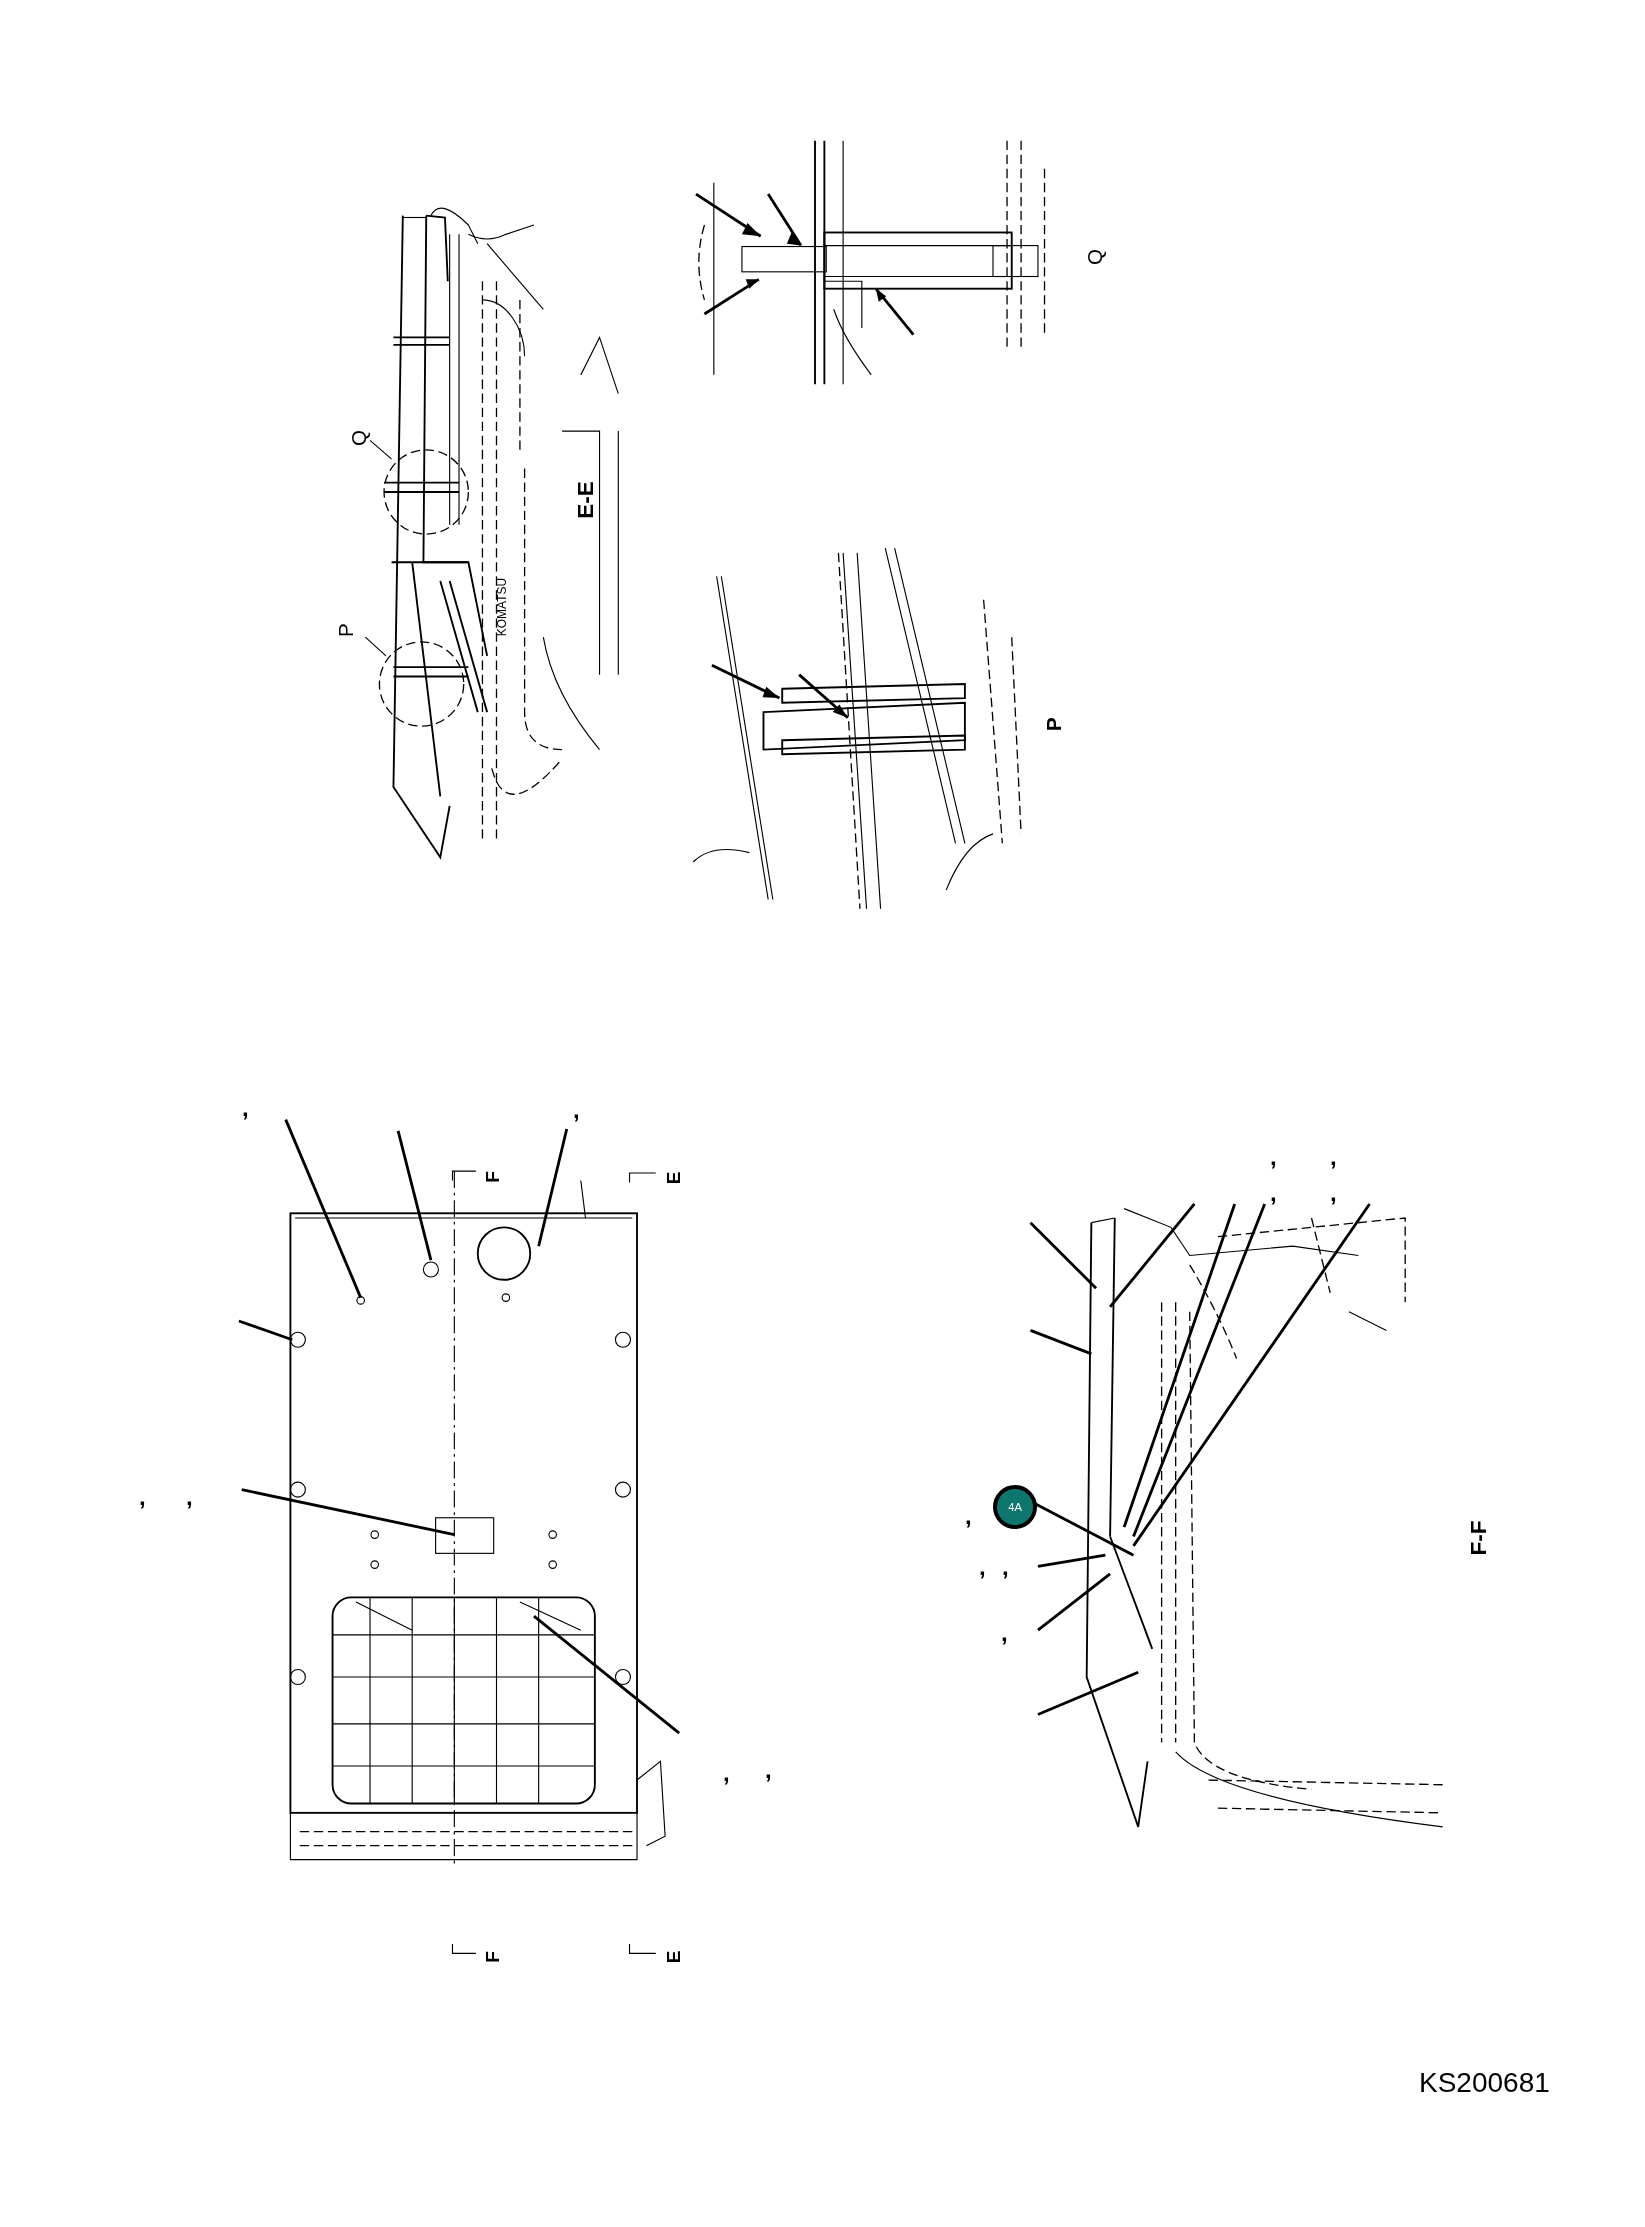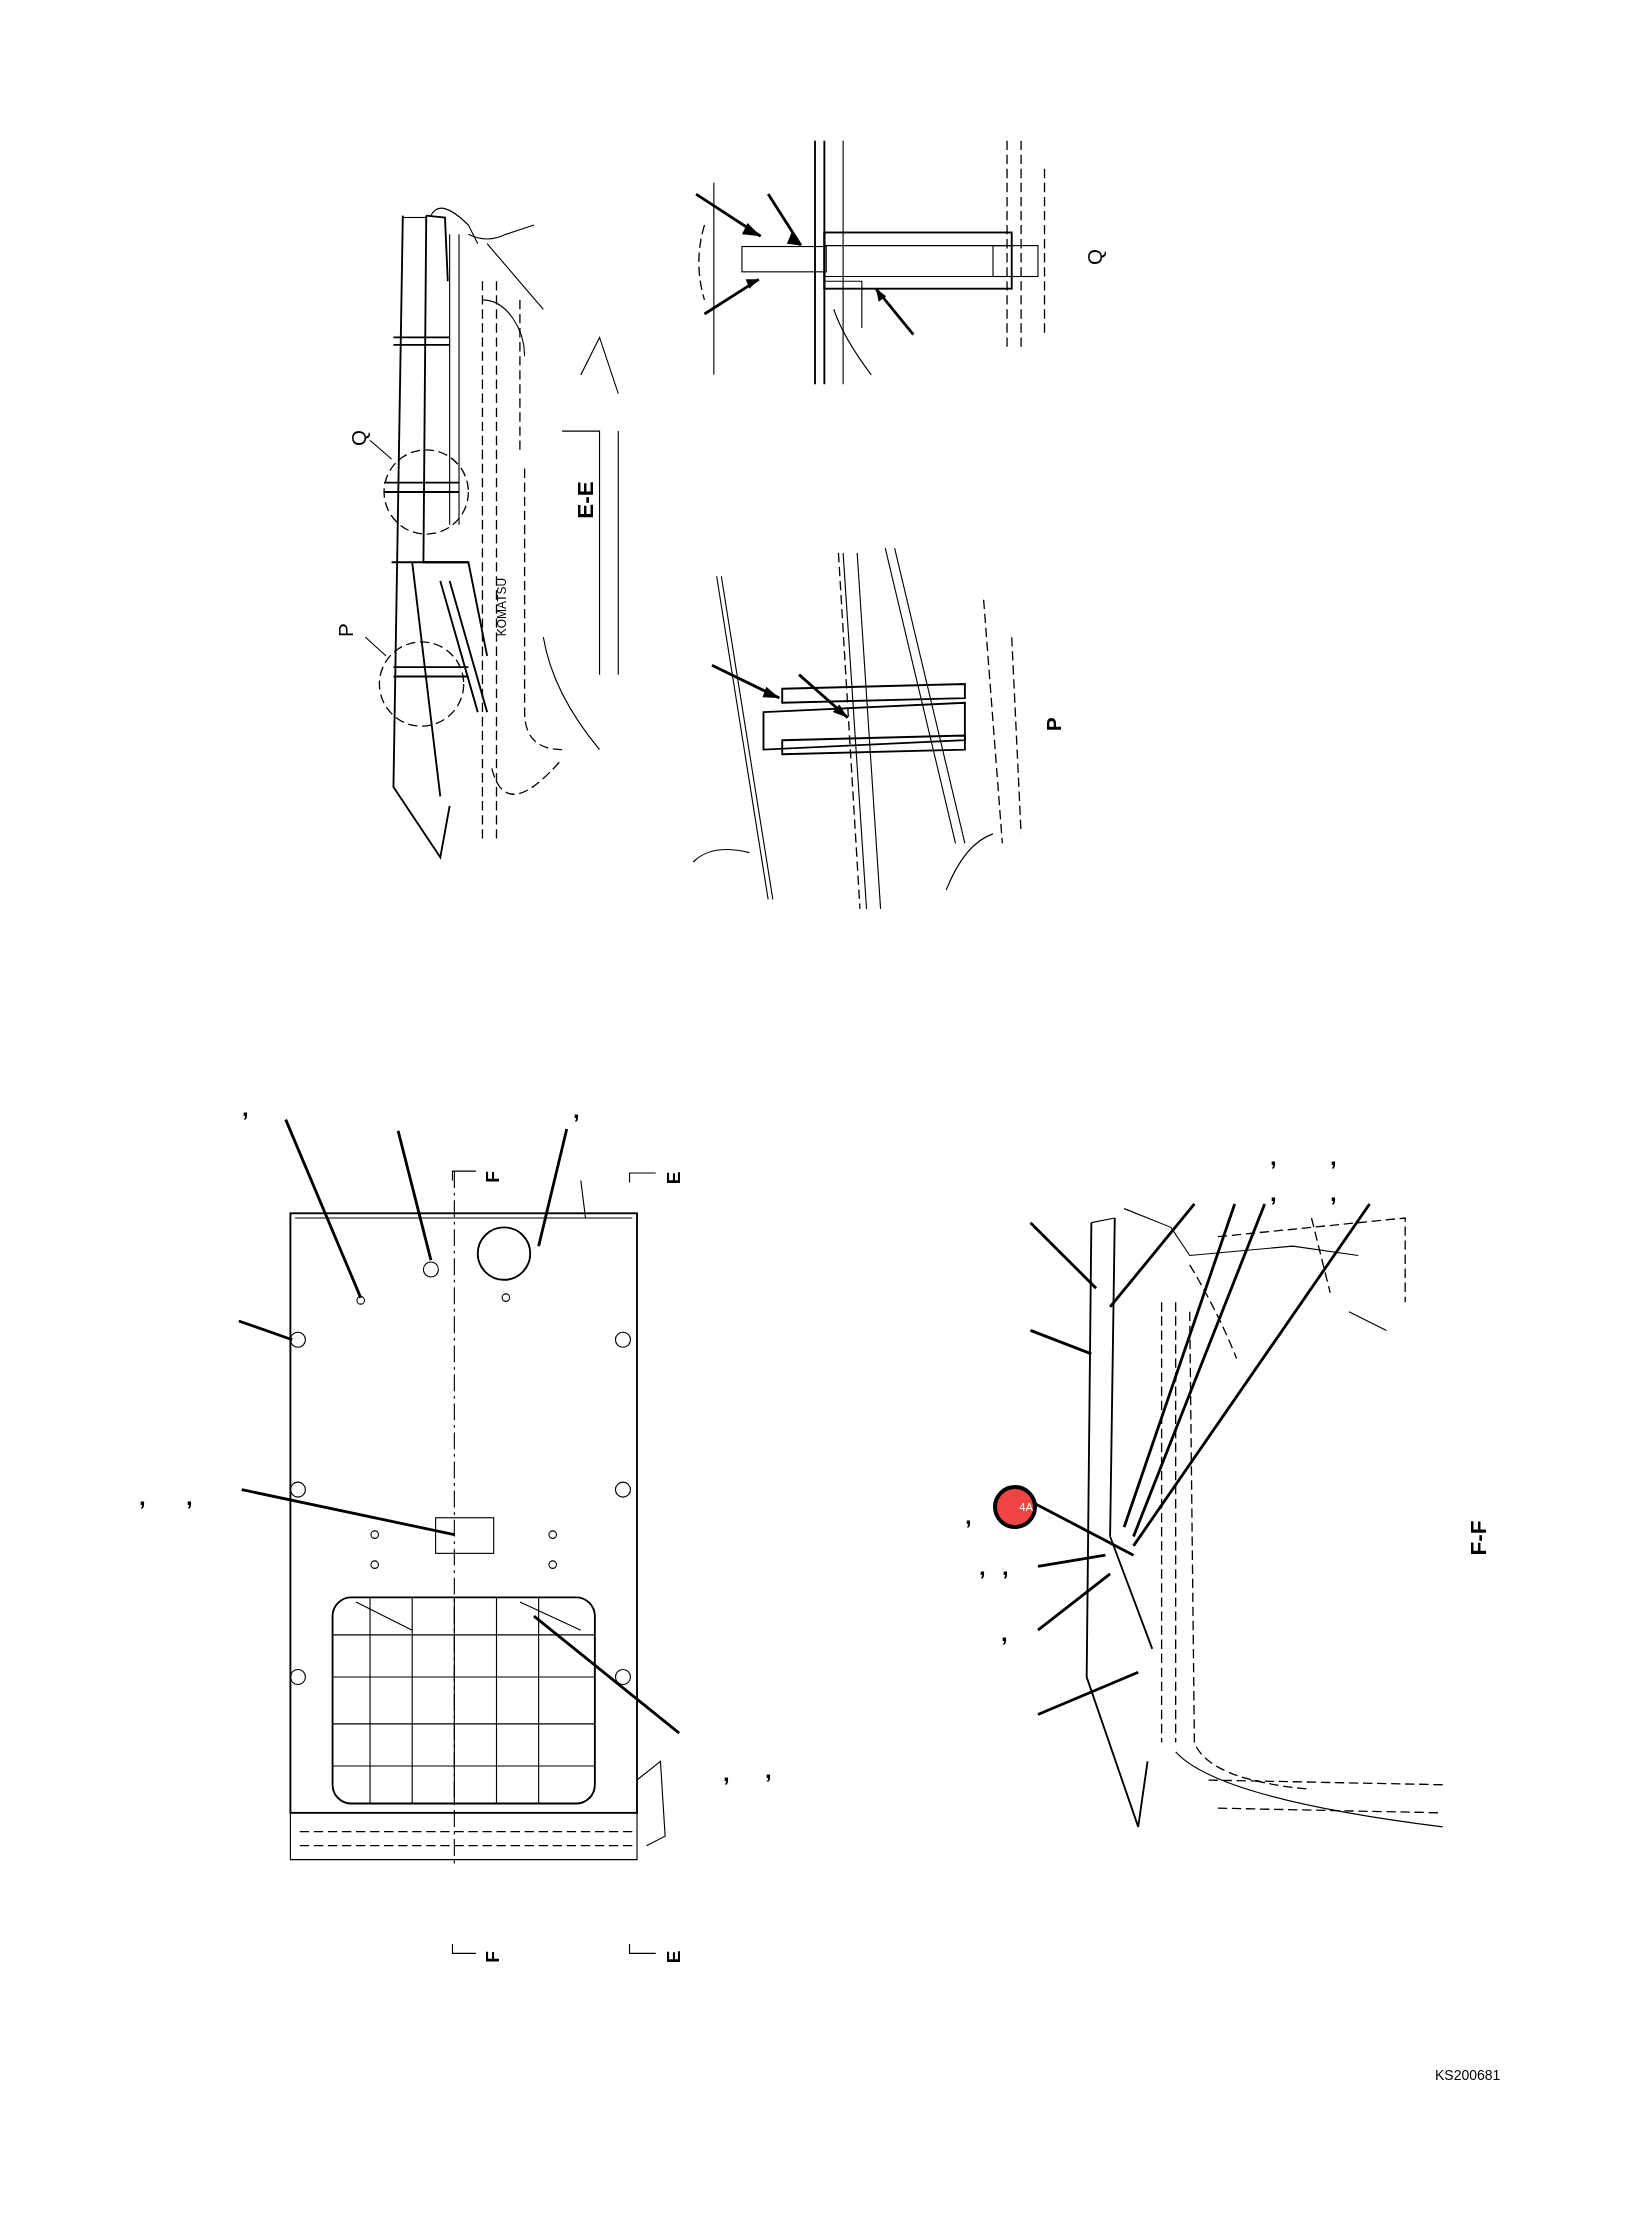--- a/index.html
+++ b/index.html
@@ -1,21 +1,21 @@
 <!DOCTYPE html>
 <html style="font-size:15px"><head>
 <meta charset="utf-8">
 <style>
   html, body { margin:0; padding:0; background:#ffffff; }
   body { width:1645px; height:2228px; position:relative; overflow:hidden; font-family:"Liberation Sans", sans-serif; color:#000; }
   .lbl { position:absolute; font-family:"Liberation Sans", sans-serif; font-weight:bold; color:#000; white-space:nowrap; }
   .rot { transform: rotate(-90deg); transform-origin: center center; }
   .comma { position:absolute; font-family:"Liberation Sans", sans-serif; font-weight:bold; font-size:24px; line-height:1; }
-  .docid { position:absolute; left:1419px; top:2067px; font-size:14px; font-family:"Liberation Sans", sans-serif;margin-left:16px; }
-  .badge { position:absolute; width:36px; height:36px; border-radius:50%; background:#ef4444; border:4.7px solid #000; box-sizing:content-box; color:#fff; font-size:11.2px; display:flex; align-items:center; justify-content:flex-end; font-family:"Liberation Sans", sans-serif; }
+  .docid { position:absolute; left:1419px; top:2067px; font-size:28px; font-family:"Liberation Sans", sans-serif; }
+  .badge { position:absolute; width:36px; height:36px; border-radius:50%; background:#0f766e; border:4.7px solid #000; box-sizing:content-box; color:#fff; font-size:11.2px; display:flex; align-items:center; justify-content:center; font-family:"Liberation Sans", sans-serif; }
   svg { position:absolute; left:0; top:0; }
   .ln { stroke:#000; fill:none; stroke-width:2; }
   .thin { stroke:#000; fill:none; stroke-width:1.2; }
   .dash { stroke:#000; fill:none; stroke-width:1.4; stroke-dasharray:10 5; }
   .dashdot { stroke:#000; fill:none; stroke-width:1.2; stroke-dasharray:18 5 3 5; }
   .arrow { stroke:#000; stroke-width:3; fill:none; }
 </style>
 </head>
 <body>
 

